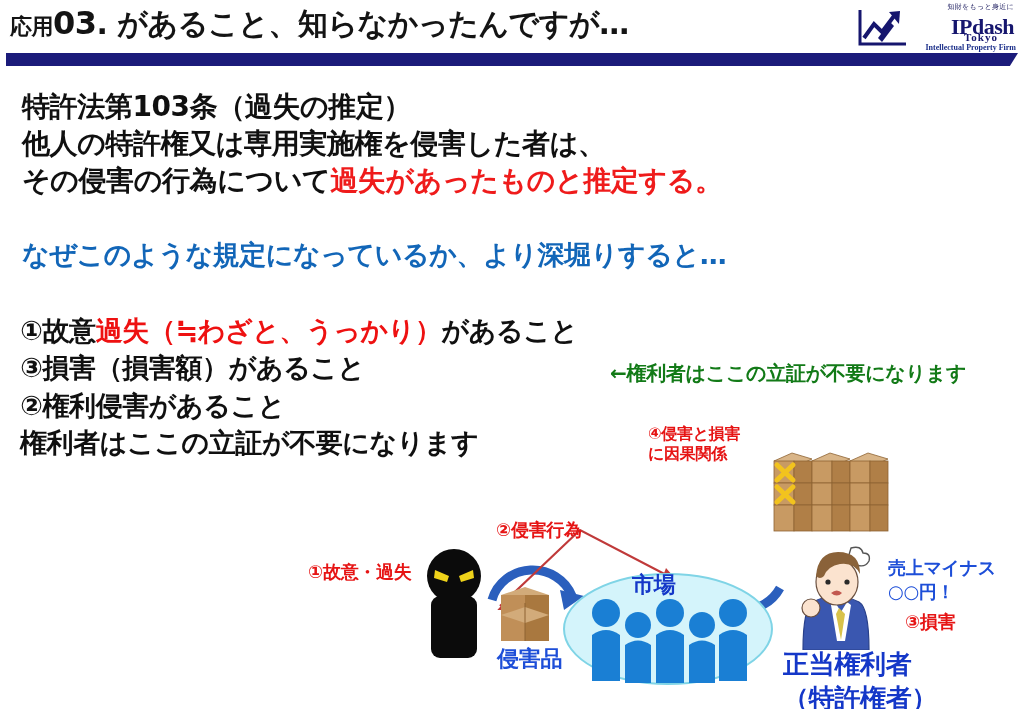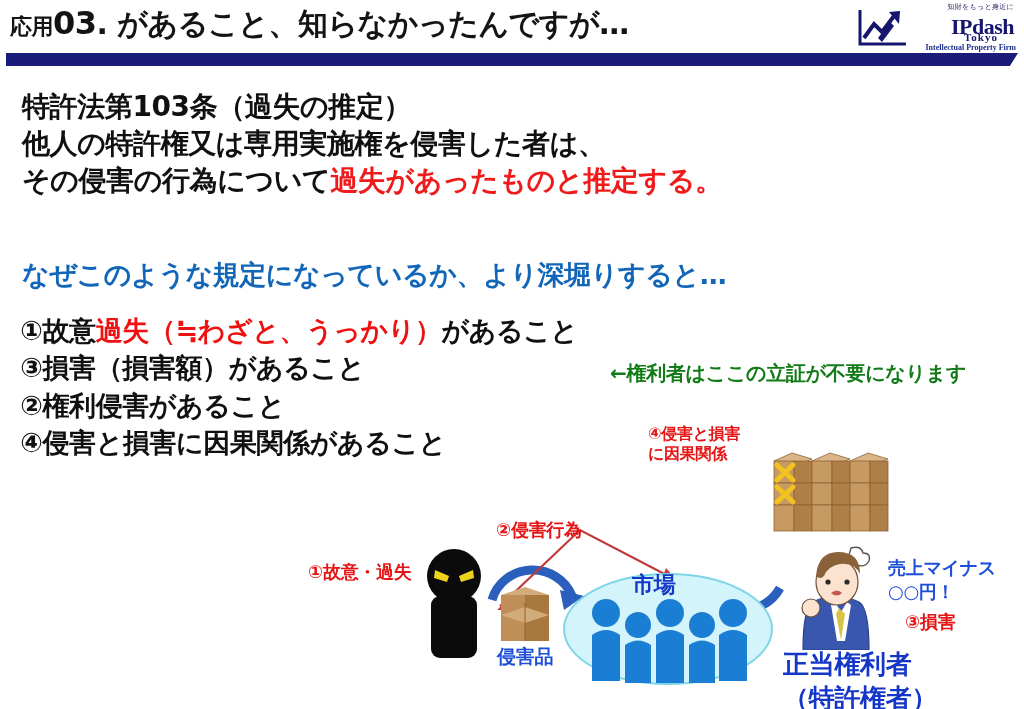--- a/index.html
+++ b/index.html
@@ -51,21 +51,20 @@
     font-size:28px;font-weight:bold;color:#101010;line-height:1.33;
     font-family:"DejaVu Sans","Liberation Sans",sans-serif;letter-spacing:-0.4px;
     white-space:nowrap;
   }
   .law-block .red{color:#ef1b1b;}
   .ask-line{
     position:absolute;left:22px;top:239px;
     font-size:27px;font-weight:bold;color:#1266b8;line-height:1.2;
     font-family:"DejaVu Sans","Liberation Sans",sans-serif;letter-spacing:-0.4px;
     white-space:nowrap;
-    margin-top:20px;
   }
   .req-block{
     position:absolute;left:20px;top:312px;
     font-size:27px;font-weight:bold;color:#101010;line-height:1.38;
     font-family:"DejaVu Sans","Liberation Sans",sans-serif;letter-spacing:-0.4px;
     white-space:nowrap;
   }
   .req-block .red{color:#ee1111;}
   .note-green{
     position:absolute;left:610px;top:360px;
@@ -78,21 +77,21 @@
        font-family:"DejaVu Sans","Liberation Sans",sans-serif;letter-spacing:-0.3px;}
   .lbl-red{color:#e61414;}
   .lbl-blue{color:#1437c8;}
   .lbl-yellow{color:#1d4ed8;
     text-shadow:-1.2px 0 #fff,1.2px 0 #fff,0 -1.2px #fff,0 1.2px #fff,
                 -1.2px -1.2px #fff,1.2px -1.2px #fff,-1.2px 1.2px #fff,1.2px 1.2px #fff;}
 
   #lbl-koi{left:308px;top:560px;font-size:18px;}
   #lbl-shingai-koui{left:496px;top:518px;font-size:18px;}
   #lbl-ingakankei{left:648px;top:424px;font-size:16px;line-height:1.28;}
-  #lbl-shingaihin{left:497px;top:644px;font-size:19px;}
+  #lbl-shingaihin{left:497px;top:644px;font-size:22px;}
   #lbl-shijou{left:632px;top:570px;font-size:22px;}
   #lbl-uriage{left:888px;top:556px;font-size:18px;line-height:1.35;}
   #lbl-songai{left:905px;top:610px;font-size:18px;}
   #lbl-kenriesha{left:783px;top:648px;font-size:26px;line-height:1.3;}
 
   
   .art{position:absolute;}
   #villain{left:417px;top:548px;width:74px;height:110px;}
   #boxes-small{left:495px;top:583px;width:60px;height:62px;}
   #market{left:560px;top:565px;width:216px;height:122px;}
@@ -128,21 +127,21 @@
     <div>他人の特許権又は専用実施権を侵害した者は、</div>
     <div><span>その侵害の行為について</span><span class="red">過失があったものと推定する。</span></div>
   </div>
 
   <div class="ask-line">なぜこのような規定になっているか、より深堀りすると…</div>
 
   <div class="req-block">
     <div><span>①故意</span><span class="red">過失（≒わざと、うっかり）</span><span>があること</span></div>
     <div>③損害（損害額）があること</div>
     <div>②権利侵害があること</div>
-    <div>④侵害と損害に因果関係があること</div>
+    <div>権利者はここの立証が不要になります</div>
   </div>
 
   <div class="note-green">←権利者はここの立証が不要になります</div>
 
   <svg class="art" id="arcs" viewBox="0 0 400 200">
 
     <path d="M12 190 A42 40 0 0 1 92 186" fill="none" stroke="#2b5fbd" stroke-width="9" stroke-linecap="butt"></path>
     <polygon points="80,180 104,186 84,200" fill="#2b5fbd"></polygon>
 
     <path d="M222 178 A44 42 0 0 0 300 178" fill="none" stroke="#2b5fbd" stroke-width="9"></path>

